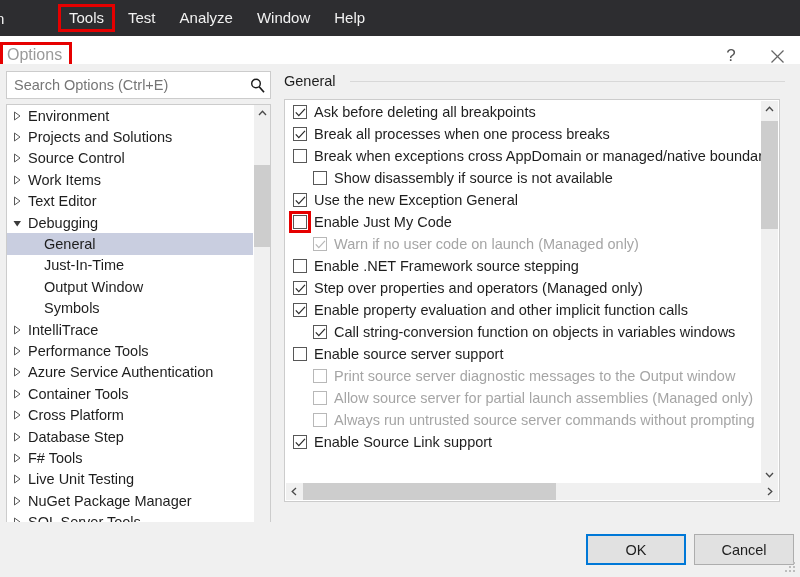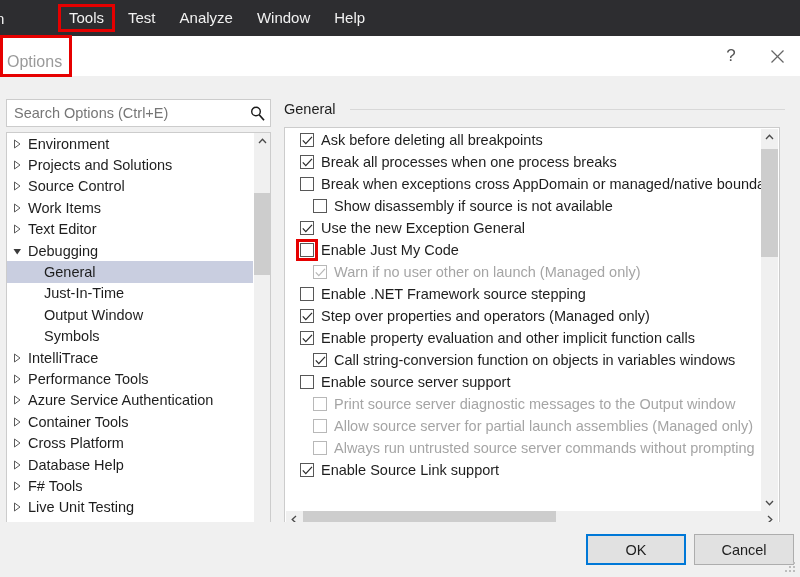--- a/index.html
+++ b/index.html
@@ -36,38 +36,38 @@
   }
 
   
   #dialog-title-bar {
     position: absolute; left: 0; top: 36px; width: 800px; height: 40px;
     background: #ffffff;
     display: flex; align-items: center;
   }
   #dialog-title {
     font-size: 16px; color: #9a9a9a;
-    padding: 14px 7px 3px 4px;
+    padding: 0 7px 3px 4px;
     margin-left: 0px;
     border: 3px solid #e60000;
     line-height: 19px;
   }
   #titlebar-buttons {
     margin-left: auto; display: flex; align-items: center; height: 100%;
   }
   .title-btn {
     width: 46px; height: 40px;
     display: flex; align-items: center; justify-content: center;
     color: #555; font-size: 17px;
   }
   #close-icon svg { display: block; }
 
   
   #dialog-body {
-    position: absolute; left: 0; top: 92px; width: 800px; height: 446px;
+    position: absolute; left: 0; top: 64px; width: 800px; height: 446px;
     background: #f0f0f0;
   }
 
   
   #search-box {
     position: absolute; left: 6px; top: 7px; width: 265px; height: 28px;
     background: #ffffff; border: 1px solid #cccccc;
     display: flex; align-items: center;
   }
   #search-input {
@@ -134,21 +134,21 @@
     position: absolute; left: 1px; top: 29px; width: 496px; height: 403px;
     border: 1px solid #cccccc; background: #ffffff;
   }
   #options-inner {
     position: absolute; left: 1px; top: 1px; right: 18px; bottom: 18px;
     overflow: hidden; background: #ffffff;
   }
   .opt-row {
     height: 22px; display: flex; align-items: center;
     font-size: 14.5px; color: #1e1e1e; white-space: nowrap;
-    padding-left: 14px;
+    padding-left: 7px;
   }
   .opt-row.indent { padding-left: 27px; }
   .opt-row.disabled { color: #a5a5a5; }
   .cb {
     width: 14px; height: 14px; min-width: 14px;
     border: 1px solid #575757; background: #ffffff;
     margin-right: 7px; position: relative;
     display: flex; align-items: center; justify-content: center;
   }
   .cb.disabled { border-color: #b8b8b8; }
@@ -347,21 +347,21 @@
             </svg>
           </span>
           <span class="tree-label">Cross Platform</span>
         </div>
         <div class="tree-row">
           <span class="tw">
             <svg width="9" height="10" viewBox="0 0 9 10">
               <polygon points="1.5,1 7,5 1.5,9" fill="none" stroke="#5a5a5a" stroke-width="1"></polygon>
             </svg>
           </span>
-          <span class="tree-label">Database Help</span>
+          <span class="tree-label">Database Step</span>
         </div>
         <div class="tree-row">
           <span class="tw">
             <svg width="9" height="10" viewBox="0 0 9 10">
               <polygon points="1.5,1 7,5 1.5,9" fill="none" stroke="#5a5a5a" stroke-width="1"></polygon>
             </svg>
           </span>
           <span class="tree-label">F# Tools</span>
         </div>
         <div class="tree-row">
@@ -445,21 +445,21 @@
           <div class="opt-row">
             <span class="cb cb-highlight"></span>
             <span class="opt-label">Enable Just My Code</span>
           </div>
           <div class="opt-row indent disabled">
             <span class="cb disabled">
               <svg width="11" height="9" viewBox="0 0 11 9">
                 <polyline points="0.8,4.3 3.8,7.6 10,0.9" fill="none" stroke="#b8b8b8" stroke-width="1.25"></polyline>
               </svg>
             </span>
-            <span class="opt-label">Warn if no user other on launch (Managed only)</span>
+            <span class="opt-label">Warn if no user code on launch (Managed only)</span>
           </div>
           <div class="opt-row">
             <span class="cb"></span>
             <span class="opt-label">Enable .NET Framework source stepping</span>
           </div>
           <div class="opt-row">
             <span class="cb">
               <svg width="11" height="9" viewBox="0 0 11 9">
                 <polyline points="0.8,4.3 3.8,7.6 10,0.9" fill="none" stroke="#2b2b2b" stroke-width="1.25"></polyline>
               </svg>

